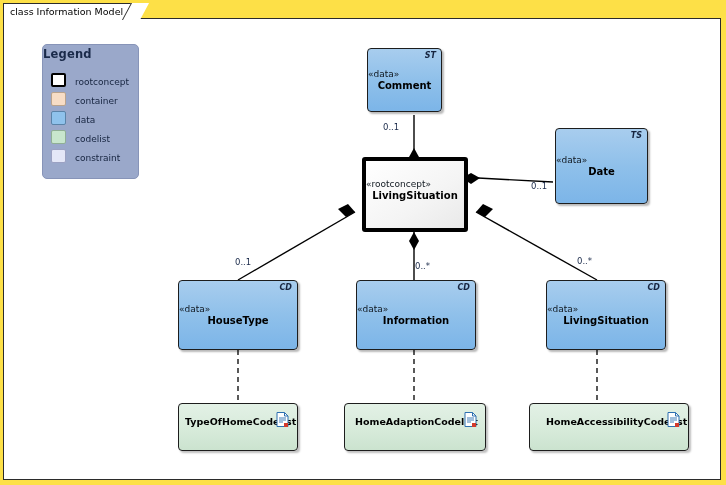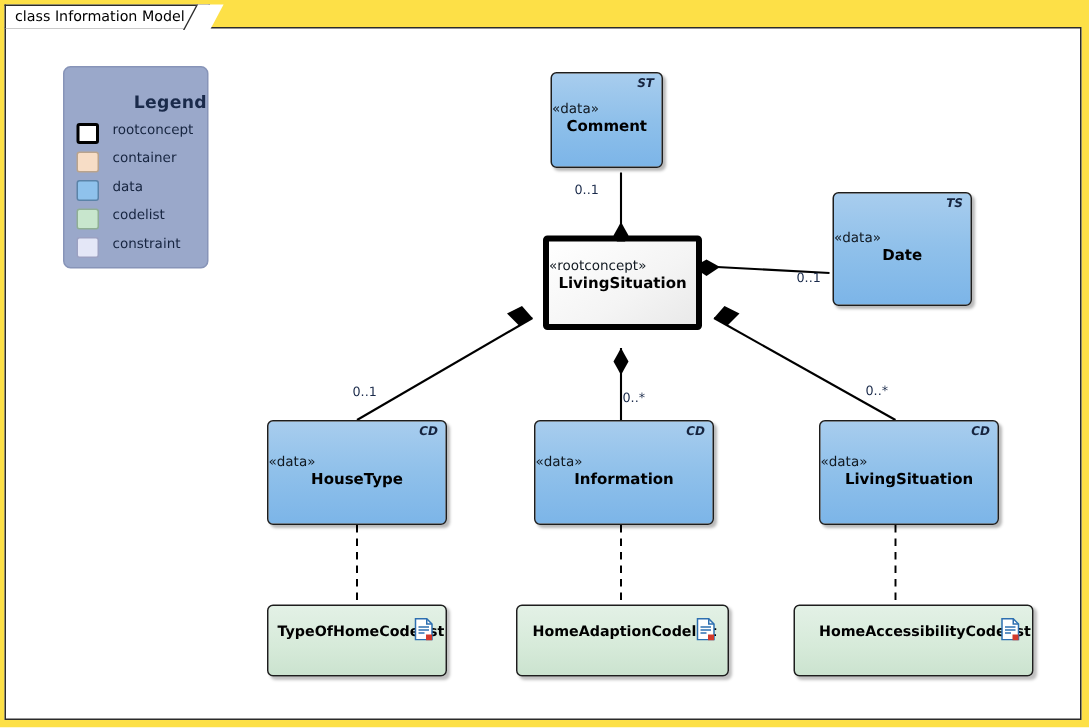--- a/index.html
+++ b/index.html
@@ -65,34 +65,34 @@
     left: 42px;
     top: 44px;
     width: 97px;
     height: 135px;
     background: #9aa8ca;
     border: 1px solid #8794b8;
     border-radius: 5px;
     box-sizing: border-box;
   }
   #legend .legend-title {
-    text-align: right;
+    text-align: left;
     font-size: 11.5px;
     font-weight: bold;
     color: #1a2a4a;
-    margin-top: 16px;
+    margin-top: 2px;
     letter-spacing: 0.2px;
   }
   #legend .legend-rows {
     margin-top: 7px;
     padding-left: 8px;
   }
   .legend-row {
     display: flex;
-    align-items: flex-start;
+    align-items: flex-end;
     height: 19px;
   }
   .legend-swatch {
     width: 15px;
     height: 14px;
     border-radius: 2px;
     box-sizing: border-box;
     flex: 0 0 auto;
   }
   .legend-label {
@@ -267,21 +267,21 @@
   </div>
 
   <div class="node data" style="left:555px; top:128px; width:93px; height:76px;">
     <div class="corner-tag">TS</div>
     <div class="body-center">
       <div class="stereo">«data»</div>
       <div class="cname">Date</div>
     </div>
   </div>
 
-  <div class="node rootconcept" style="left:362px; top:157px; width:106px; height:63px;">
+  <div class="node rootconcept" style="left:362px; top:157px; width:106px; height:75px;">
     <div class="body-center" style="transform:translateY(-72%);">
       <div class="stereo">«rootconcept»</div>
       <div class="cname">LivingSituation</div>
     </div>
   </div>
 
   <div class="node data" style="left:178px; top:280px; width:120px; height:70px;">
     <div class="corner-tag">CD</div>
     <div class="body-center">
       <div class="stereo">«data»</div>

